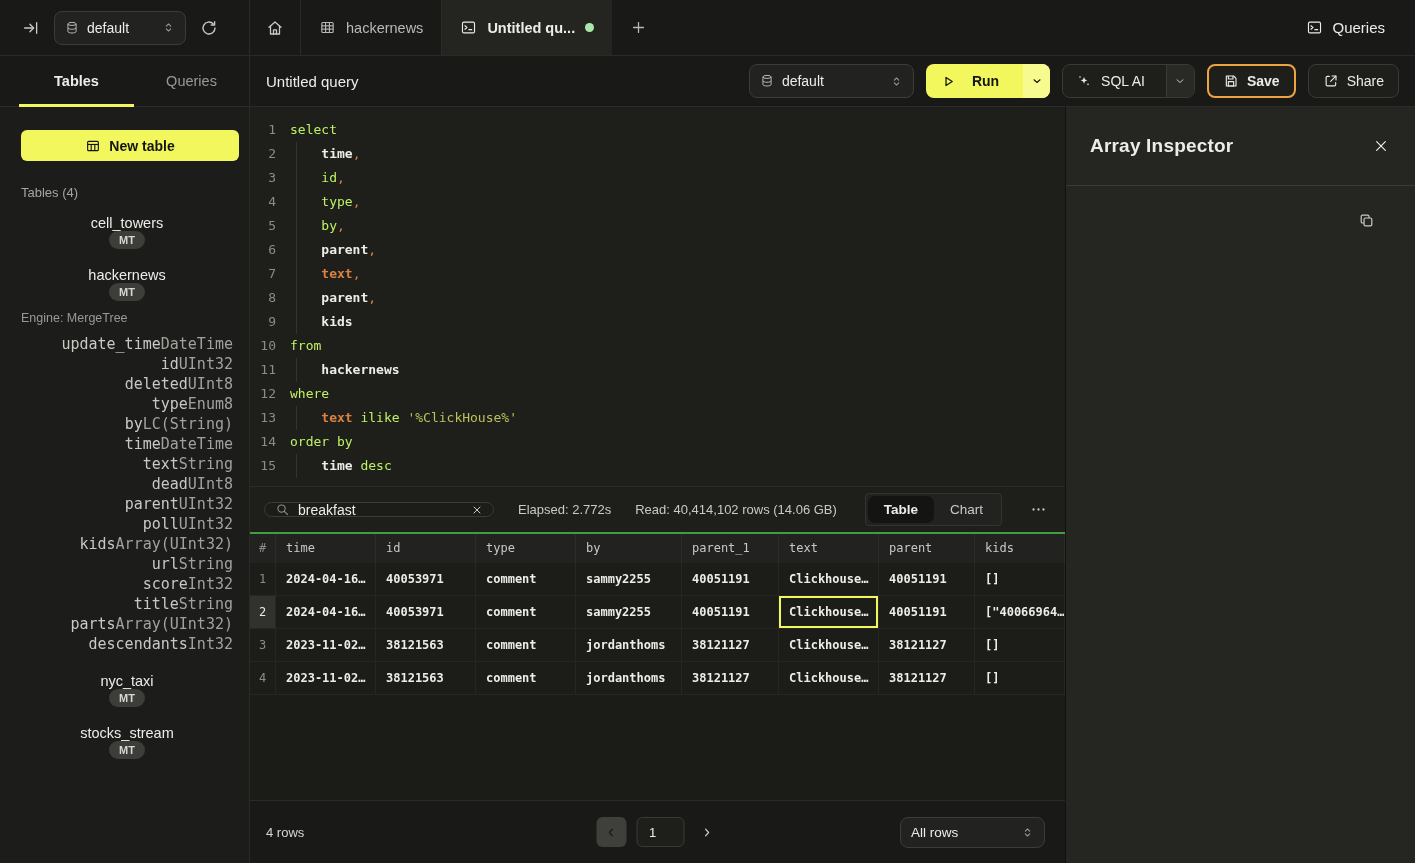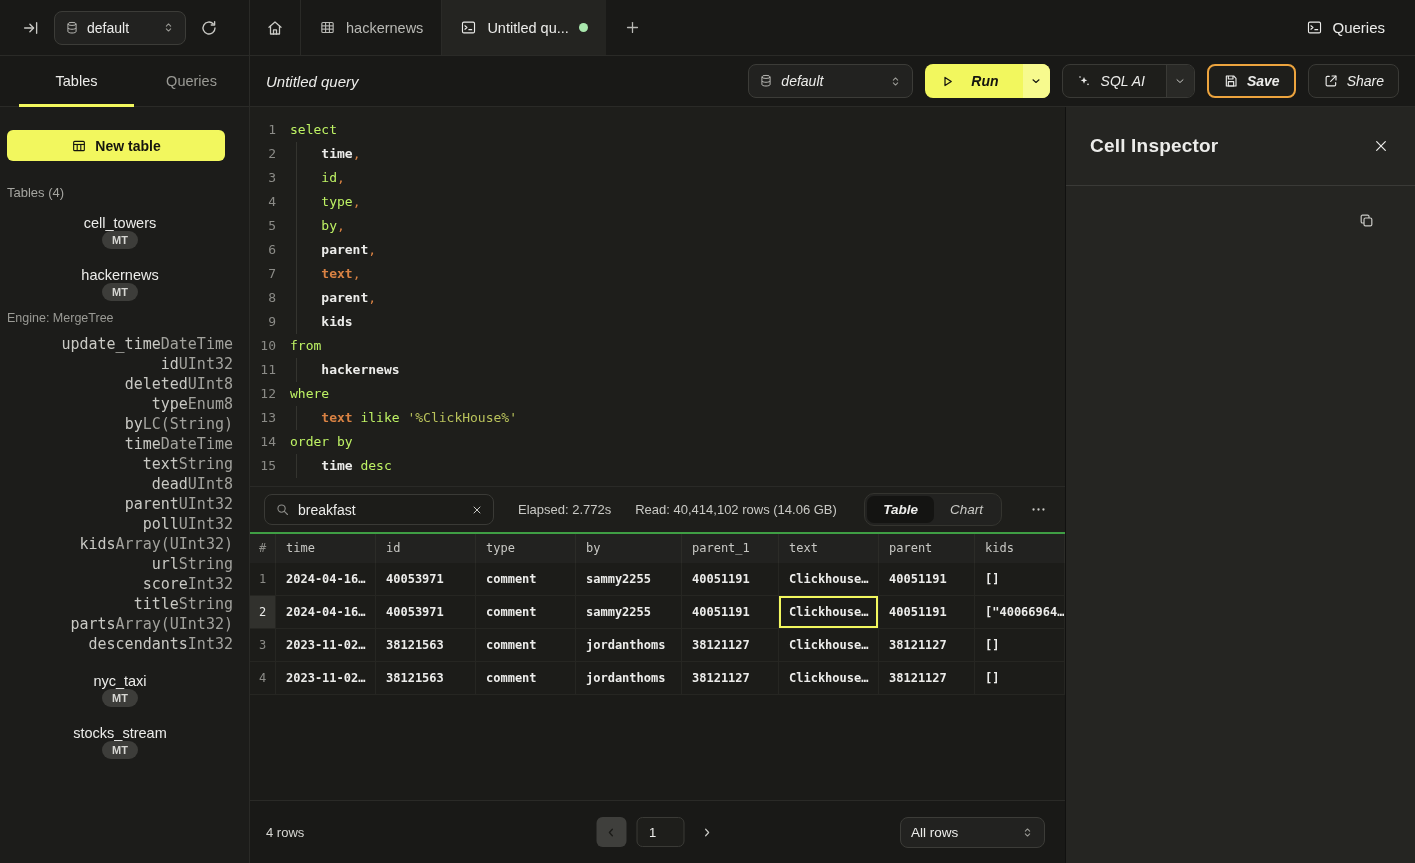--- a/index.html
+++ b/index.html
@@ -17,54 +17,54 @@
                  border-right:1px solid #2a2a27; }
   .icon-btn { color:#c9c9c5; cursor:pointer; display:flex; align-items:center; }
   .select { display:flex; align-items:center; gap:8px; background:#222220; border:1px solid #3c3c38;
             border-radius:8px; height:34px; padding:0 10px; color:#ececea; font-size:14px; cursor:pointer; }
   .select .updown { color:#9a9a95; margin-left:auto; }
   .db-select { width:132px; }
   .tabs { display:flex; align-items:stretch; }
   .tab { display:flex; align-items:center; gap:10px; padding:0 18px; border-right:1px solid #2a2a27;
          color:#b9b9b5; font-size:14.5px; cursor:pointer; }
   .tab.icon-only { padding:0 16px; }
-  .tab.active { background:#242421; color:#ececea; border-right:none; }
+  .tab.active { background:#242421; color:#ececea; border-right:none;font-weight:bold; }
   .tab .dot { width:9px; height:9px; border-radius:50%; }
   .newtab { display:flex; align-items:center; padding:0 18px; color:#b9b9b5; cursor:pointer; }
   .topbar-right { margin-left:auto; display:flex; align-items:center; gap:9px; padding-right:30px;
                   color:#ececea; font-size:15px; cursor:pointer; }
 
   
   .row2 { position:absolute; left:0; top:56px; width:1415px; height:51px; display:flex; }
   .side-tabs { width:250px; height:100%; background:#191917; border-right:1px solid #2a2a27;
                border-bottom:1px solid #2a2a27; display:flex; }
   .side-tab { width:125px; display:flex; align-items:center; justify-content:center; font-size:14.5px;
               color:#9a9a95; cursor:pointer; position:relative; }
-  .side-tab.active { color:#ececea; font-weight:normal;margin-left:19px; }
+  .side-tab.active { color:#ececea; font-weight:bold;margin-left:19px; }
   .side-tab.active::after { content:""; position:absolute; left:0; right:0; bottom:-1px; height:3px; background:#f2f75e; }
   .toolbar { flex:1; background:#191917; border-bottom:1px solid #2a2a27; display:flex; align-items:center;
-             padding:0 16px; gap:12px;font-style:italic; }
+             padding:0 16px; gap:12px; }
   .q-title { font-size:15px; color:#ececea; margin-right:auto; }
   .btn { display:flex; align-items:center; gap:8px; height:34px; border-radius:8px; padding:0 14px;
          font-size:14px; cursor:pointer; background:#1e1e1b; border:1px solid #3a3a36; color:#ececea; }
   .btn-run { background:#f2f75e; border:none; color:#15150f; padding:0; overflow:hidden; font-weight:bold; }
   .btn-run .run-main { display:flex; align-items:center; gap:16px; padding:0 16px 0 15px; height:100%; }
   .btn-run .run-caret { display:flex; align-items:center; justify-content:center; width:27px; height:100%;
                         background:#f7fa8e; }
   .btn-sqlai { padding:0; overflow:hidden; }
   .btn-sqlai .ai-main { display:flex; align-items:center; gap:9px; padding:0 13px; height:100%; }
   .btn-sqlai .ai-caret { display:flex; align-items:center; justify-content:center; width:28px; height:100%;
                          border-left:1px solid #3a3a36; background:#292926; color:#c9c9c5; }
   .btn-save { border:2px solid #eda43e; font-weight:bold; }
 
   
   .bodyrow { position:absolute; left:0; top:107px; width:1415px; height:756px; display:flex; }
 
   
-  .sidebar { width:250px; background:#1c1c1a; border-right:1px solid #2a2a27; padding:23px 16px 0 7px; }
+  .sidebar { width:250px; background:#1c1c1a; border-right:1px solid #2a2a27; padding:23px 16px 0 21px; }
   .new-table { width:218px; height:31px; background:#f2f75e; color:#15150f; border-radius:6px;
                display:flex; align-items:center; justify-content:center; gap:8px; font-size:14px;
                font-weight:bold; cursor:pointer; }
   .search-box { margin-top:26px; width:218px; height:31px; border:1px solid #35352f; border-radius:8px;
                 display:flex; align-items:center; gap:8px; padding:0 10px; color:#8b8b87; }
   .search-box input { flex:1; background:transparent; border:none; outline:none; color:#ececea;
                       font-size:14px; font-family:"Liberation Sans",sans-serif; min-width:0; }
   .search-box input::placeholder { color:#8b8b87; }
   .side-section { margin-top:24px; font-size:13px; color:#a5a5a0; }
   .tbl-list { margin-top:6px; }
@@ -87,27 +87,27 @@
   .eline.ind::before { content:""; position:absolute; left:46px; top:0; bottom:0; border-left:1px solid #34342f; }
   .c-kw { color:#bef264; }
   .c-id { color:#ececea; font-weight:bold; }
   .c-or { color:#d98243; }
   .c-orb { color:#d98243; font-weight:bold; }
   .c-str { color:#b9c25b; }
 
   
   .res-toolbar { height:46px; border-top:1px solid #2a2a27; display:flex; align-items:center;
                  padding:0 14px; gap:24px; }
-  .res-search { width:230px; height:31px; border:1px solid #3a3a36; border-radius:8px; background:#1c1c19;
+  .res-search { width:230px; height:15px; border:1px solid #3a3a36; border-radius:8px; background:#1c1c19;
                 display:flex; align-items:center; gap:8px; padding:0 10px; color:#8b8b87; }
   .res-search input { flex:1; background:transparent; border:none; outline:none; color:#ececea;
                       font-size:14px; font-family:"Liberation Sans",sans-serif; min-width:0; }
   .res-stat { font-size:13px; color:#c9c9c5; white-space:nowrap; }
-  .seg { margin-left:auto; display:flex; background:#222220; border:1px solid #34342f; border-radius:10px;
-         padding:2px;font-style:italic; }
+  .seg { margin-left:auto; display:flex; background:#222220; border:1px solid #34342f; border-radius:4px;
+         padding:2px; }
   .seg-btn { height:27px; padding:0 16px; display:flex; align-items:center; border-radius:7px;
              font-size:13.5px; color:#c9c9c5; cursor:pointer; }
   .seg-btn.active { background:#141412; color:#ececea; font-weight:bold; }
   .more-btn { color:#c9c9c5; font-size:16px; letter-spacing:1px; cursor:pointer; padding:0 4px; }
 
   
   .grid { background:#1c1c19; border-top:2px solid #3f9e44; }
   .g-head { display:flex; background:#222220; height:29px; }
   .g-hcell { font-family:"DejaVu Sans Mono",monospace; font-size:12px; color:#c8c8c4; line-height:29px;
              padding-left:10px; border-right:1px solid #2c2c28; overflow:hidden; white-space:nowrap; }
@@ -605,21 +605,21 @@
                 <polyline points="8 9.5 12 5.5 16 9.5"></polyline>
                 <polyline points="8 14.5 12 18.5 16 14.5"></polyline>
               </svg>
           </span>
         </div>
       </div>
     </main>
 
     <section class="inspector">
       <div class="insp-head">
-        <span class="insp-title">Cell Inspector</span>
+        <span class="insp-title">Array Inspector</span>
         <span class="insp-close">
           <svg width="16" height="16" viewBox="0 0 24 24" fill="none" stroke="currentColor" stroke-width="1.8" stroke-linecap="round">
               <line x1="5.5" y1="5.5" x2="18.5" y2="18.5"></line>
               <line x1="18.5" y1="5.5" x2="5.5" y2="18.5"></line>
             </svg>
         </span>
       </div>
       <div class="insp-body">
         <span class="insp-copy">
           <svg width="17" height="17" viewBox="0 0 24 24" fill="none" stroke="currentColor" stroke-width="1.7" stroke-linejoin="round">

